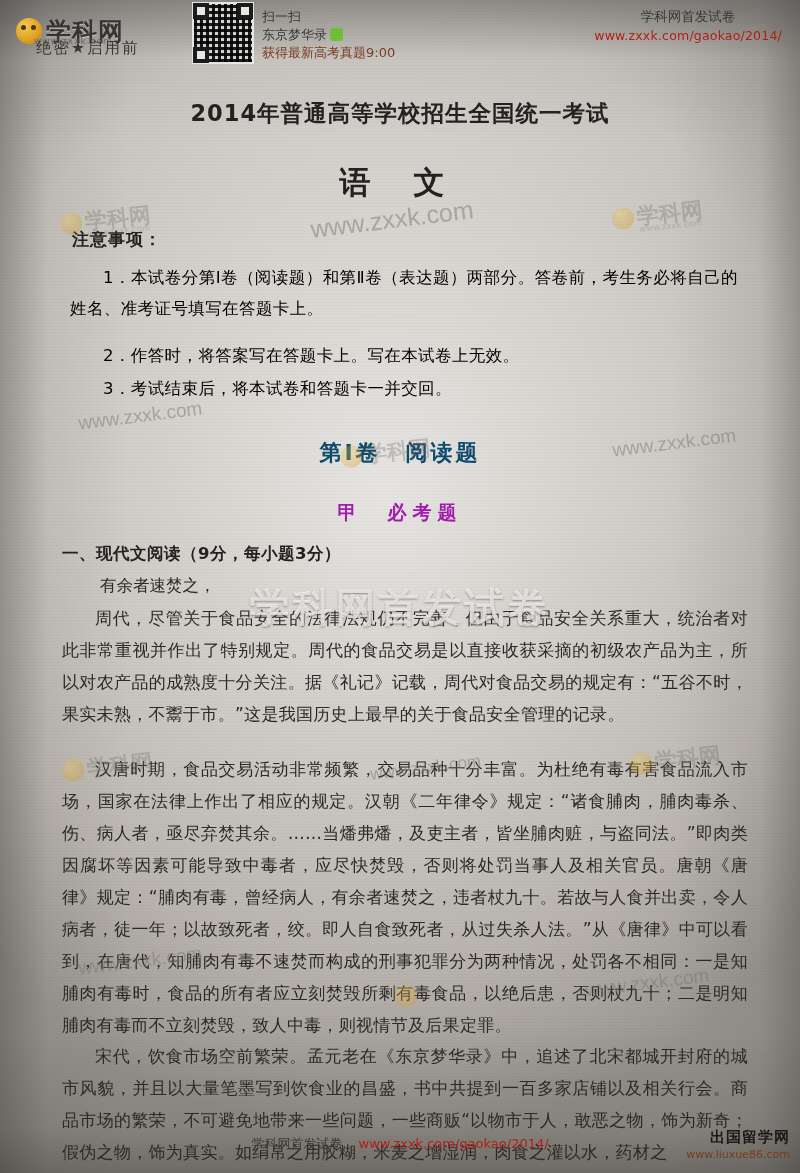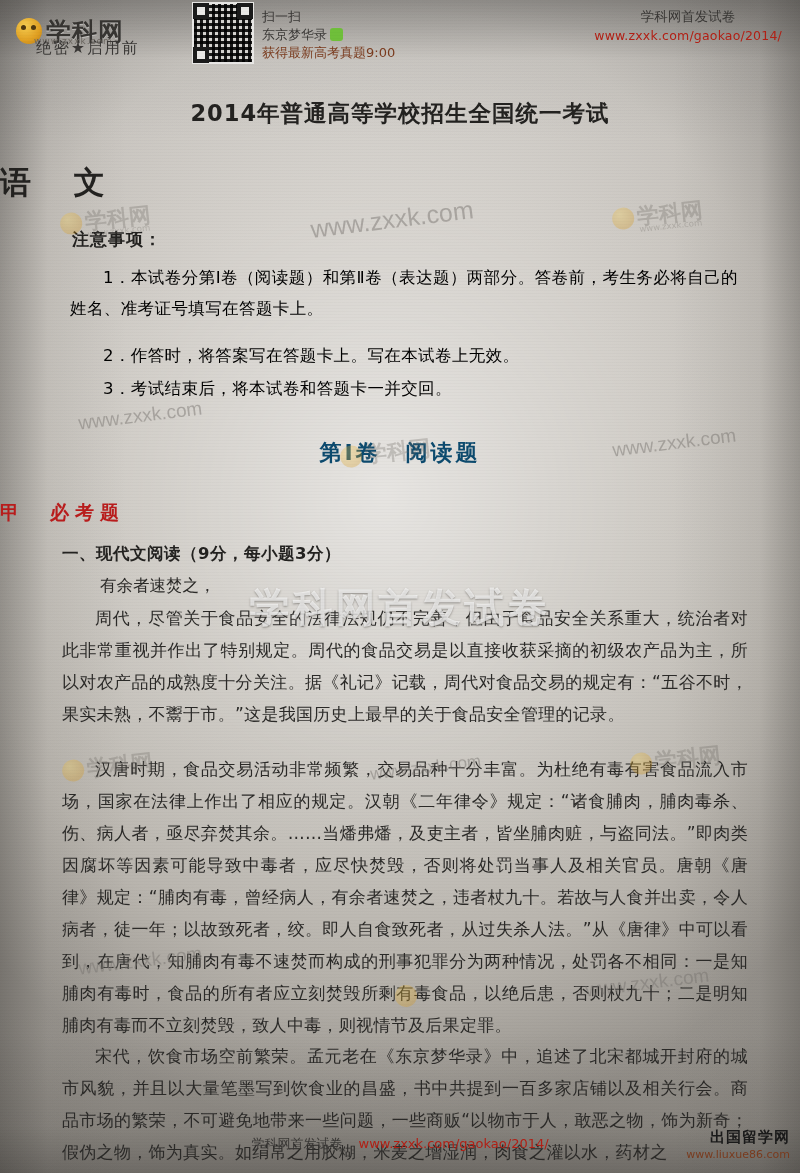--- a/index.html
+++ b/index.html
@@ -138,21 +138,21 @@
     top: 98px; left: 0; right: 0;
     text-align: center;
     font-size: 22.5px;
     letter-spacing: 1px;
     color: #232220;
     font-weight: 600;
   }
   .title-sub {
     position: absolute;
     top: 162px; left: 0; right: 0;
-    text-align: left;
+    text-align: center;
     font-size: 31px;
     letter-spacing: 16px;
     color: #232220;
     font-weight: 600;
   }
   .notice-label {
     position: absolute;
     top: 228px; left: 72px;
     font-size: 17px;
     font-weight: 700;
@@ -179,24 +179,25 @@
     top: 438px; left: 0; right: 0;
     text-align: center;
     font-size: 22px;
     font-weight: 700;
     letter-spacing: 3px;
     color: #0c4a6e;
   }
   .sec-2 {
     position: absolute;
     top: 500px; left: 0; right: 0;
+    text-align: center;
     font-size: 19px;
     font-weight: 700;
     letter-spacing: 6px;
-    color: #b91c1c;
+    color: #a21caf;
   }
   .q-head {
     position: absolute;
     top: 543px; left: 62px;
     font-size: 16.5px;
     font-weight: 700;
     letter-spacing: 0.5px;
     color: #232220;
   }
   .q-sub {

